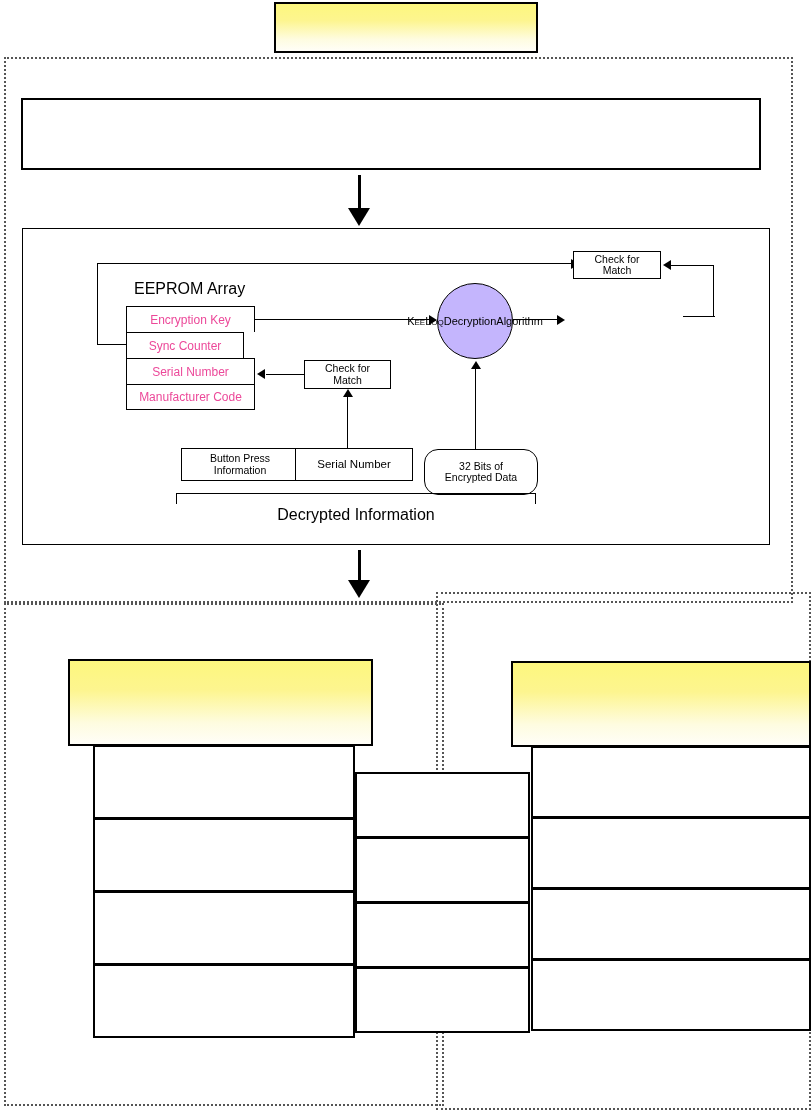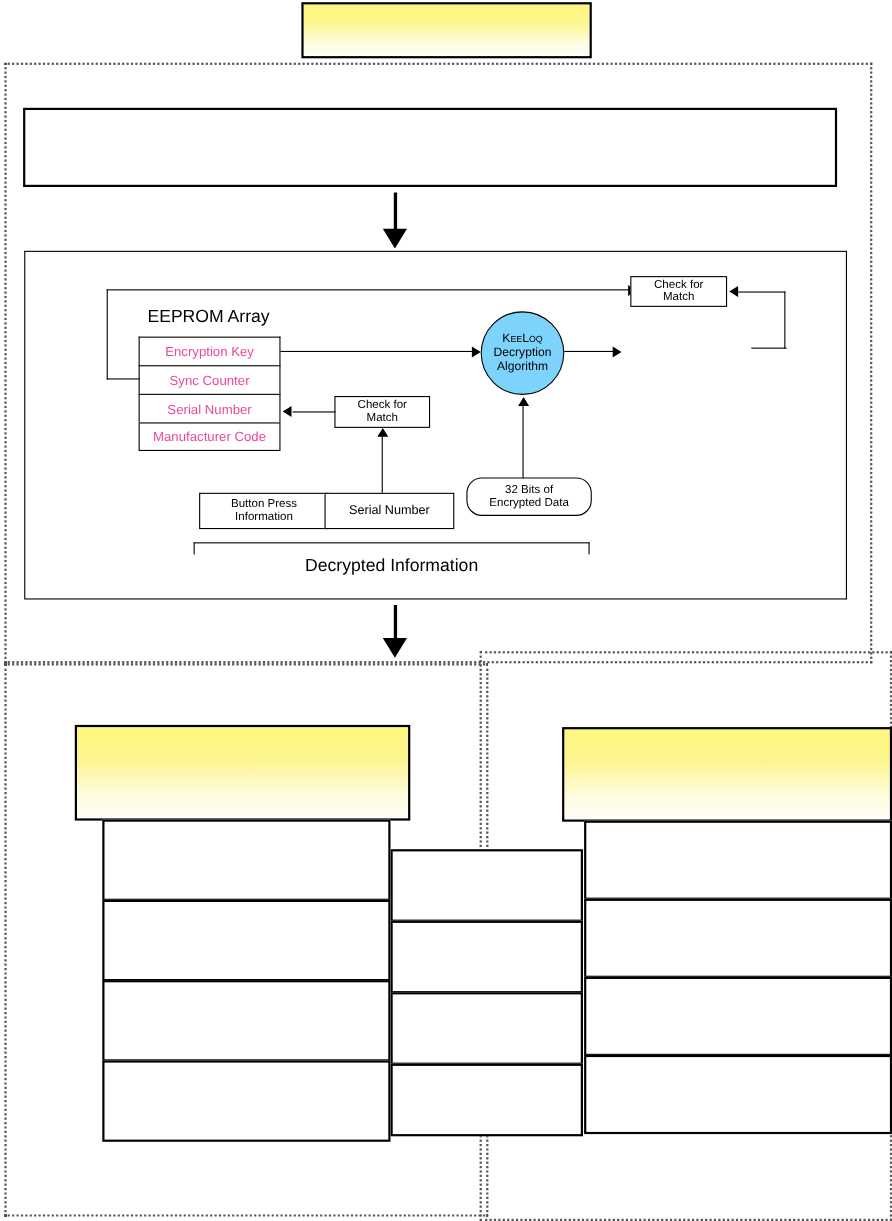--- a/index.html
+++ b/index.html
@@ -76,23 +76,23 @@
   .plain-label {
     font-size: 16px;
     color: #000000;
     white-space: nowrap;
   }
 
   
   .circle {
     border: 1.4px solid #000000;
     border-radius: 50%;
-    background: #7dd3fc;
+    background: #c4b5fd;
     display: flex;
-    flex-direction: column;
+    flex-direction: row;
     align-items: center;
     justify-content: center;
     text-align: right;
     font-size: 11px;
     line-height: 1.15;
     color: #000000;
   }
   .smallcaps {
     font-variant: small-caps;
     letter-spacing: 0px;
@@ -162,21 +162,21 @@
   </div>
 
   <div class="abs flow-arrow-shaft" style="left:358px; top:175px; height:35px;"></div>
   <div class="abs flow-arrow-head" style="left:348px; top:208px;"></div>
 
   <div class="abs schematic" style="left:22px; top:228px; width:748px; height:317px;">
 
     <div class="abs plain-label" style="left:111px; top:51px;">EEPROM Array</div>
 
     <div class="abs eeprom-row" style="left:103px; top:77px; width:129px; height:26px;">Encryption Key</div>
-    <div class="abs eeprom-row" style="left:103px; top:103px; width:129px; height:26px;">Sync Counter</div>
+    <div class="abs eeprom-row" style="left:103px; top:103px; width:118px; height:26px;">Sync Counter</div>
     <div class="abs eeprom-row" style="left:103px; top:129px; width:129px; height:26px;">Serial Number</div>
     <div class="abs eeprom-row last" style="left:103px; top:155px; width:129px; height:26px;">Manufacturer Code</div>
 
     <div class="abs hline" style="left:74px; top:115px; width:30px;"></div>
     <div class="abs vline" style="left:74px; top:34px; height:82px;"></div>
     <div class="abs hline" style="left:74px; top:34px; width:475px;"></div>
     <div class="abs arrow-r" style="left:548px; top:30px;"></div>
 
     <div class="abs hline" style="left:232px; top:90px; width:175px;"></div>
     <div class="abs arrow-r" style="left:406px; top:86px;"></div>
@@ -207,21 +207,21 @@
 
     <div class="abs vline" style="left:324px; top:167px; height:53px;"></div>
     <div class="abs arrow-u" style="left:320px; top:160px;"></div>
 
     <div class="abs vline" style="left:452px; top:140px; height:80px;"></div>
     <div class="abs arrow-u" style="left:448px; top:132px;"></div>
 
     <div class="abs node small" style="left:158px; top:219px; width:118px; height:33px;">Button Press
 Information</div>
     <div class="abs node" style="left:272px; top:219px; width:118px; height:33px;">Serial Number</div>
-    <div class="abs node small" style="left:401px; top:205px; width:114px; height:35px;border-radius:14px;">32 Bits of
+    <div class="abs node small" style="left:401px; top:220px; width:114px; height:46px;border-radius:14px;">32 Bits of
 Encrypted Data</div>
 
     <div class="abs bracket" style="left:153px; top:264px; width:360px; height:11px;"></div>
     <div class="abs plain-label" style="left:153px; top:277px; width:360px; text-align:center;">Decrypted Information</div>
   </div>
 
   <div class="abs flow-arrow-shaft" style="left:358px; top:550px; height:32px;"></div>
   <div class="abs flow-arrow-head" style="left:348px; top:580px;"></div>
 
   <div class="abs dotted-frame" style="left:4px; top:603px; width:440px; height:503px;"></div>

